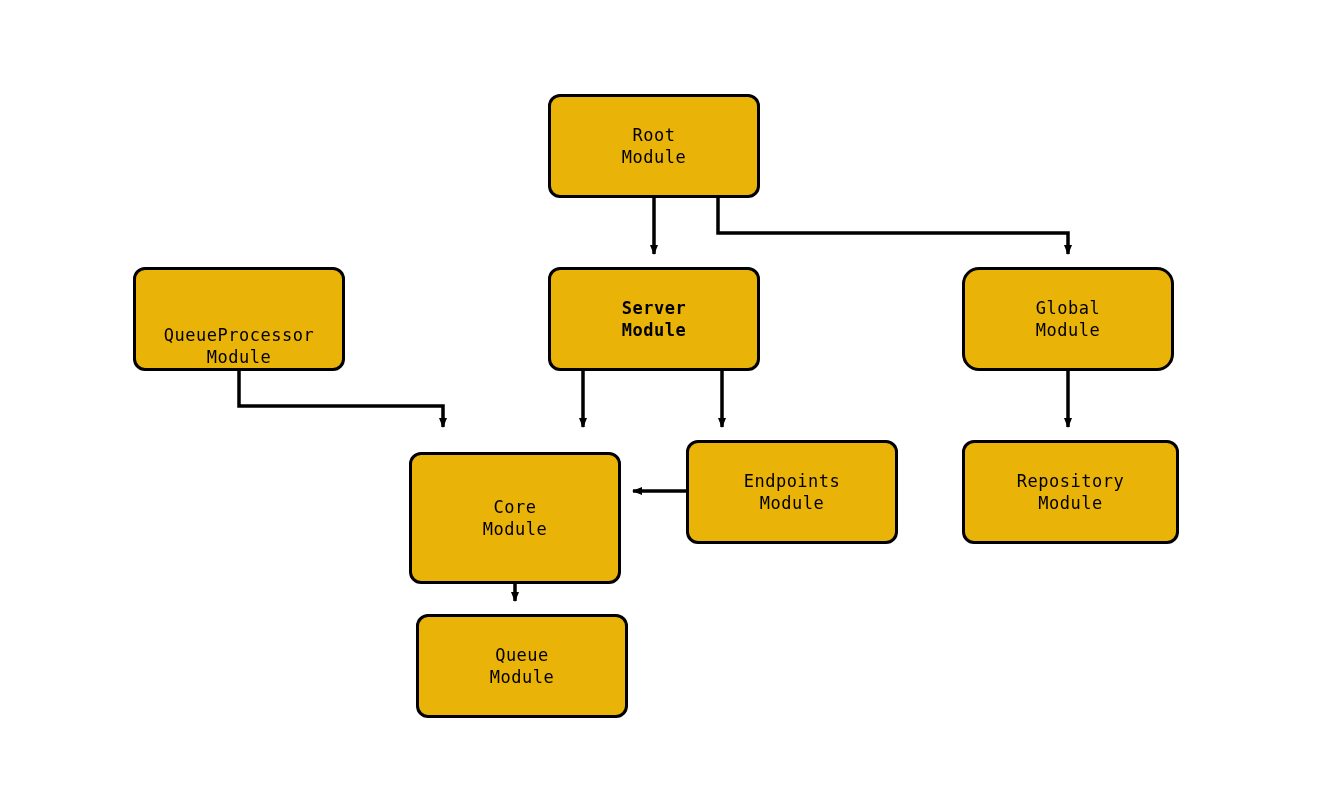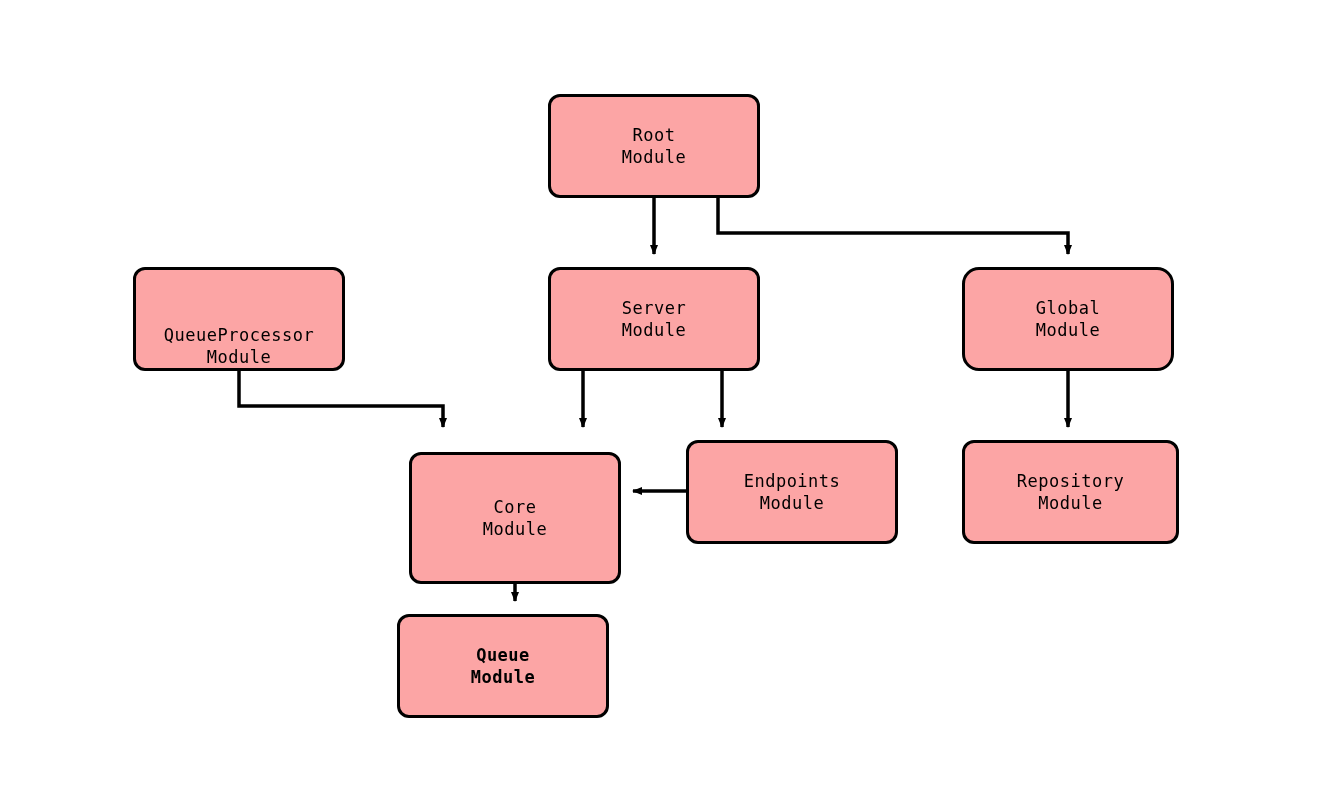--- a/index.html
+++ b/index.html
@@ -23,21 +23,21 @@
     left: 0;
     top: 0;
     width: 1337px;
     height: 809px;
   }
   .node {
     position: absolute;
     box-sizing: border-box;
     border: 3px solid #000000;
     border-radius: 12px;
-    background: #fca5a5;
+    background: #eab308;
     display: flex;
     align-items: center;
     justify-content: center;
     text-align: center;
     color: #000000;
     font-family: "DejaVu Sans Mono", monospace;
     font-size: 17px;
     line-height: 22px;
     white-space: pre;
     letter-spacing: 0.5px;
@@ -74,21 +74,21 @@
   <div class="node" style="left:548px; top:94px; width:212px; height:104px;">
     <span class="node-label">Root
 Module</span>
   </div>
 
   <div class="node" style="left:133px; top:267px; width:212px; height:104px;align-items:flex-end;">
     <span class="node-label">QueueProcessor
 Module</span>
   </div>
 
-  <div class="node" style="left:548px; top:267px; width:212px; height:104px;">
+  <div class="node" style="left:548px; top:267px; width:212px; height:104px;font-weight:bold;">
     <span class="node-label">Server
 Module</span>
   </div>
 
   <div class="node" style="left:962px; top:267px; width:212px; height:104px;border-radius:17px;">
     <span class="node-label">Global
 Module</span>
   </div>
 
   <div class="node" style="left:409px; top:452px; width:212px; height:132px;">
@@ -99,18 +99,18 @@
   <div class="node" style="left:686px; top:440px; width:212px; height:104px;">
     <span class="node-label">Endpoints
 Module</span>
   </div>
 
   <div class="node" style="left:962px; top:440px; width:217px; height:104px;">
     <span class="node-label">Repository
 Module</span>
   </div>
 
-  <div class="node" style="left:397px; top:614px; width:212px; height:104px;font-weight:bold;">
+  <div class="node" style="left:416px; top:614px; width:212px; height:104px;">
     <span class="node-label">Queue
 Module</span>
   </div>
 
 </div>
 
 </body></html>

